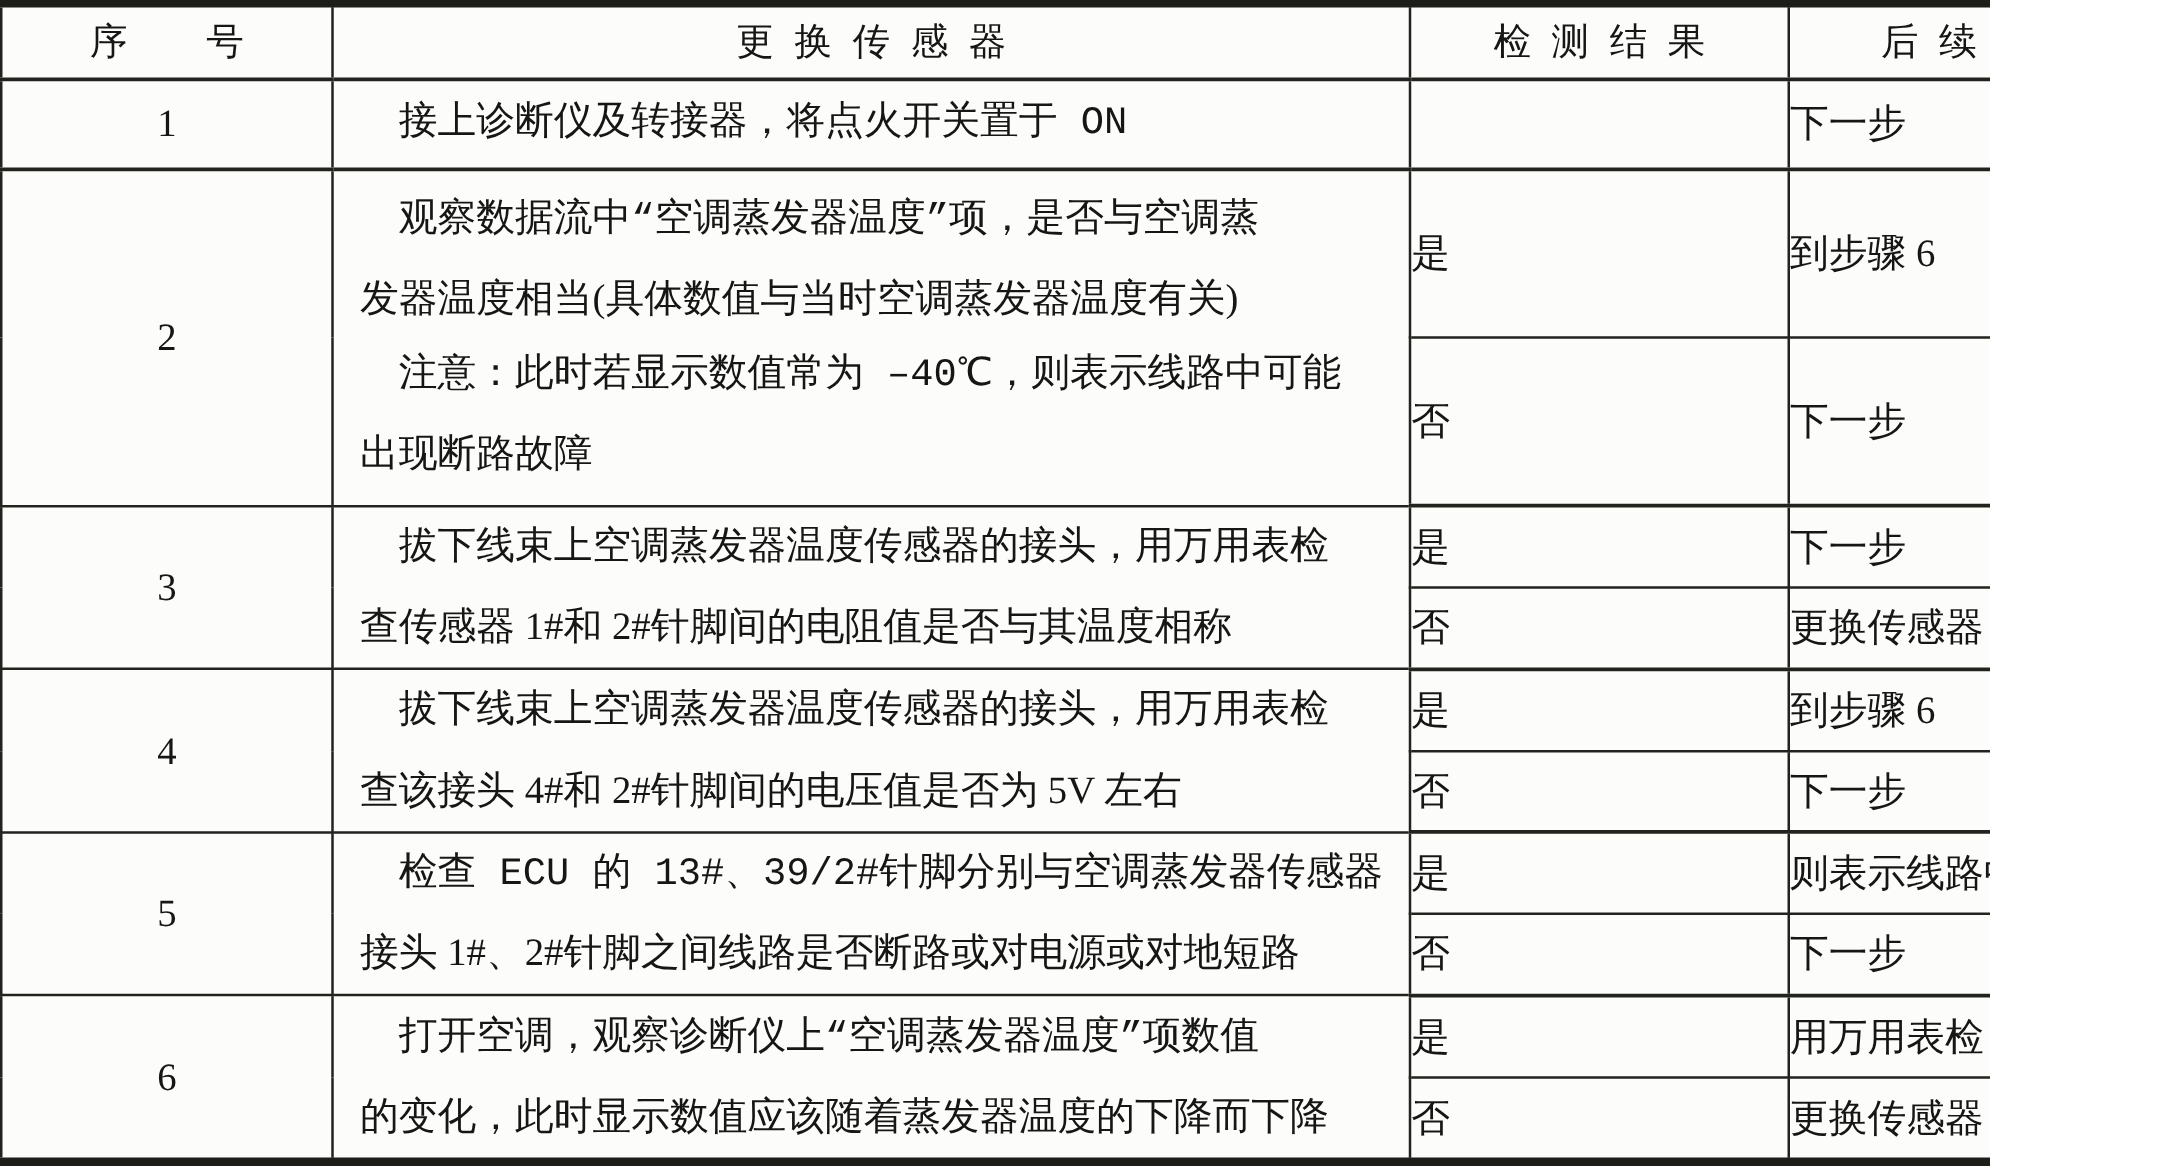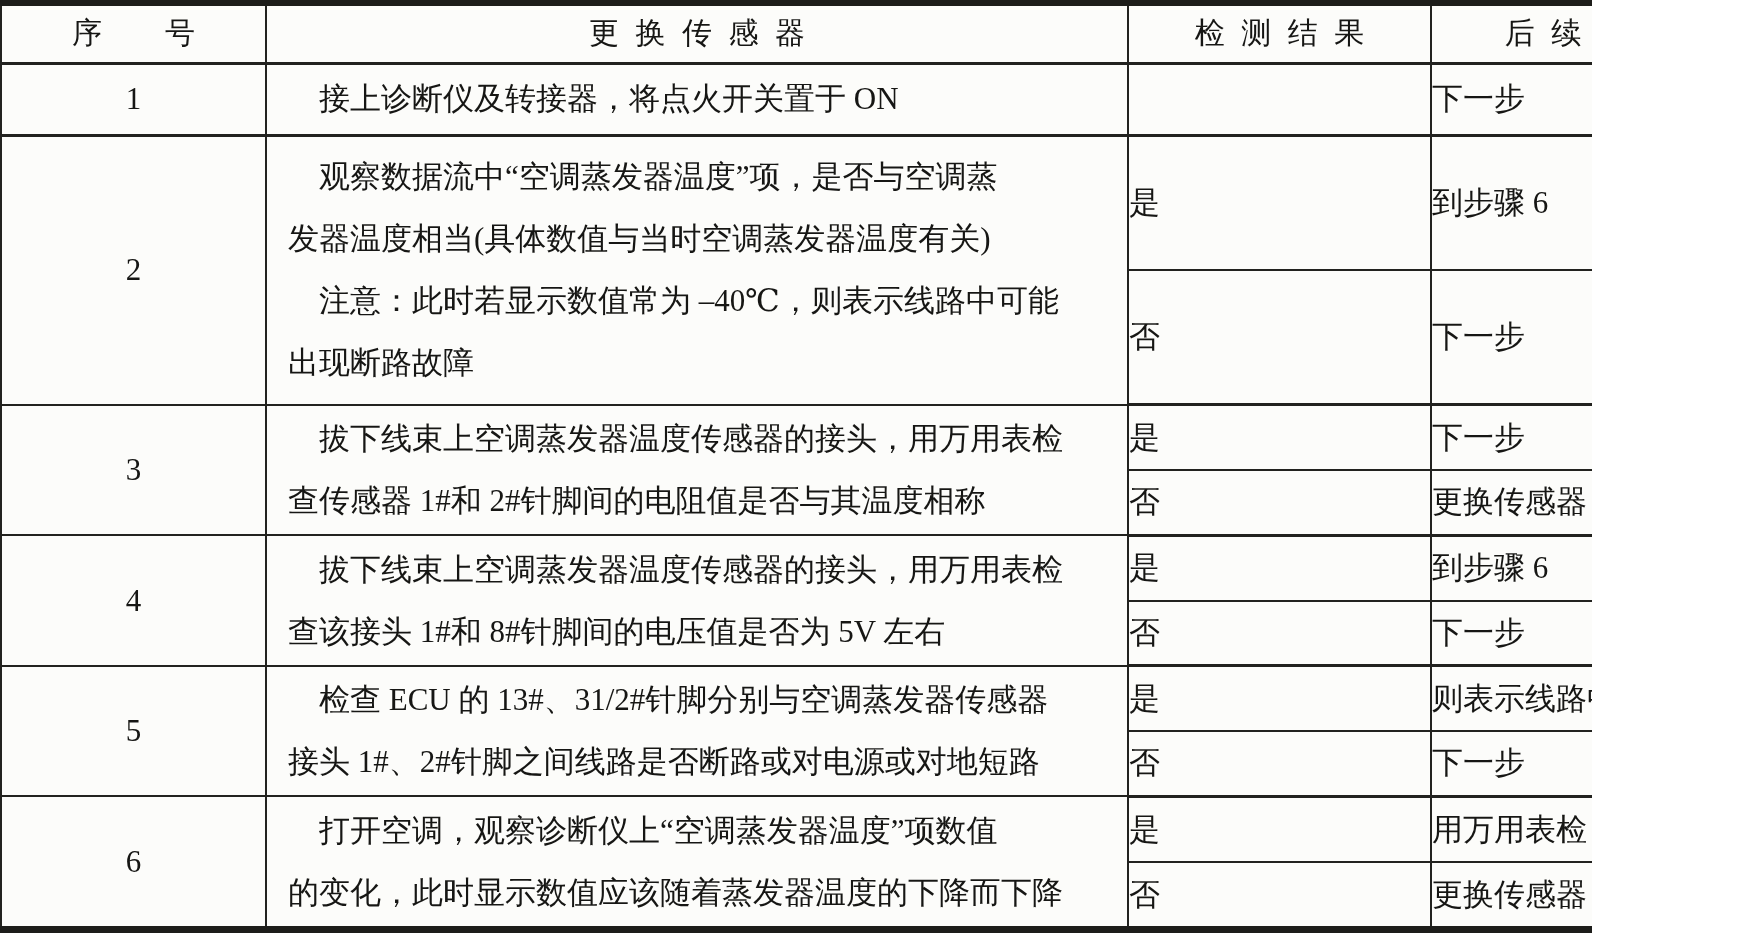--- a/index.html
+++ b/index.html
@@ -56,21 +56,21 @@
     text-align: left;
     font-size: 31px;
     padding: 0 12px 0 21px;
   }
   .step-cell .lines {
     display: flex;
     flex-direction: column;
     justify-content: center;
   }
   .line { line-height: 62px; white-space: nowrap; }
-  .line.indent { padding-left: 31px; }
+  .line.indent { padding-left: 31px; font-family: Liberation Mono, monospace; }
   .center-cell {
     text-align: left;
     font-size: 31px;
     white-space: nowrap;
   }
 </style>
 </head>
 <body>
 
 <div class="page">
@@ -133,36 +133,36 @@
     <tr class="sub group-end">
       <td class="center-cell">否</td>
       <td class="center-cell">更换传感器</td>
     </tr>
 
     <tr class="sub">
       <td class="seq-cell" rowspan="2">4</td>
       <td class="step-cell" rowspan="2">
         <div class="lines">
           <div class="line indent">拔下线束上空调蒸发器温度传感器的接头，用万用表检</div>
-          <div class="line">查该接头 1#和 8#针脚间的电压值是否为 5V 左右</div>
+          <div class="line">查该接头 4#和 2#针脚间的电压值是否为 5V 左右</div>
         </div>
       </td>
       <td class="center-cell">是</td>
       <td class="center-cell">到步骤 6</td>
     </tr>
     <tr class="sub group-end">
       <td class="center-cell">否</td>
       <td class="center-cell">下一步</td>
     </tr>
 
     <tr class="sub">
       <td class="seq-cell" rowspan="2">5</td>
       <td class="step-cell" rowspan="2">
         <div class="lines">
-          <div class="line indent">检查 ECU 的 13#、31/2#针脚分别与空调蒸发器传感器</div>
+          <div class="line indent">检查 ECU 的 13#、39/2#针脚分别与空调蒸发器传感器</div>
           <div class="line">接头 1#、2#针脚之间线路是否断路或对电源或对地短路</div>
         </div>
       </td>
       <td class="center-cell">是</td>
       <td class="center-cell">则表示线路中可能</td>
     </tr>
     <tr class="sub group-end">
       <td class="center-cell">否</td>
       <td class="center-cell">下一步</td>
     </tr>

